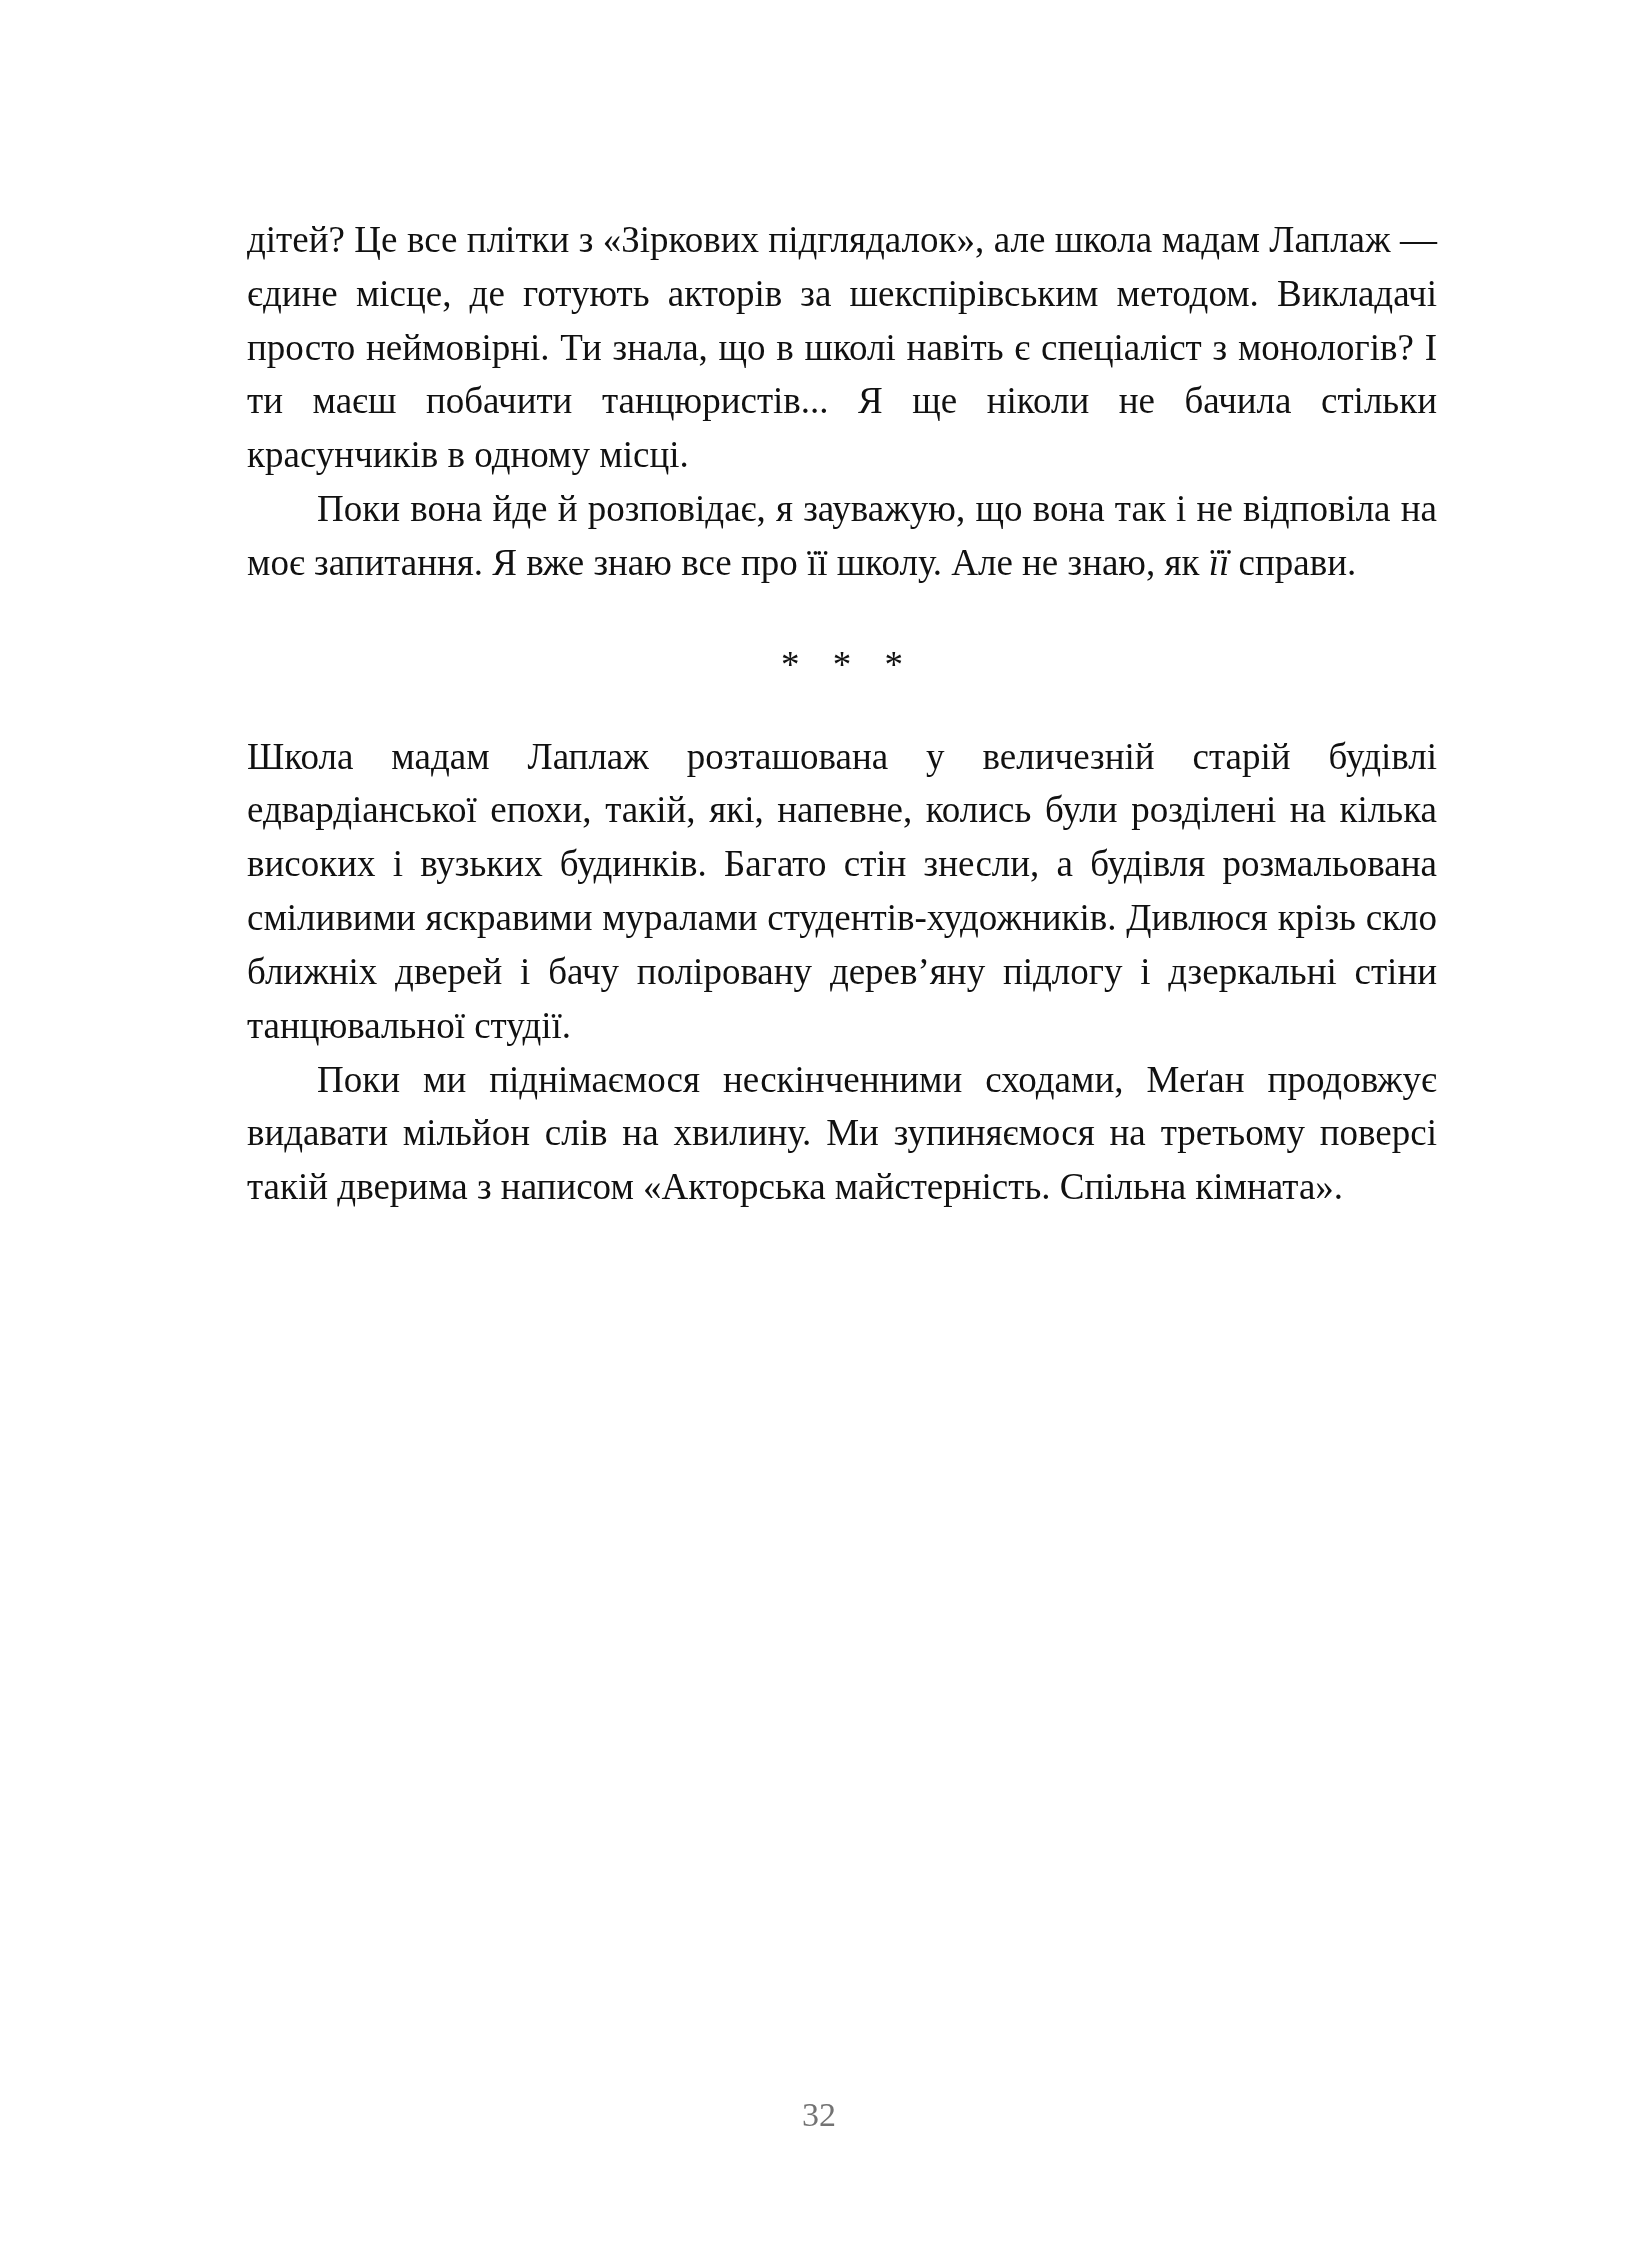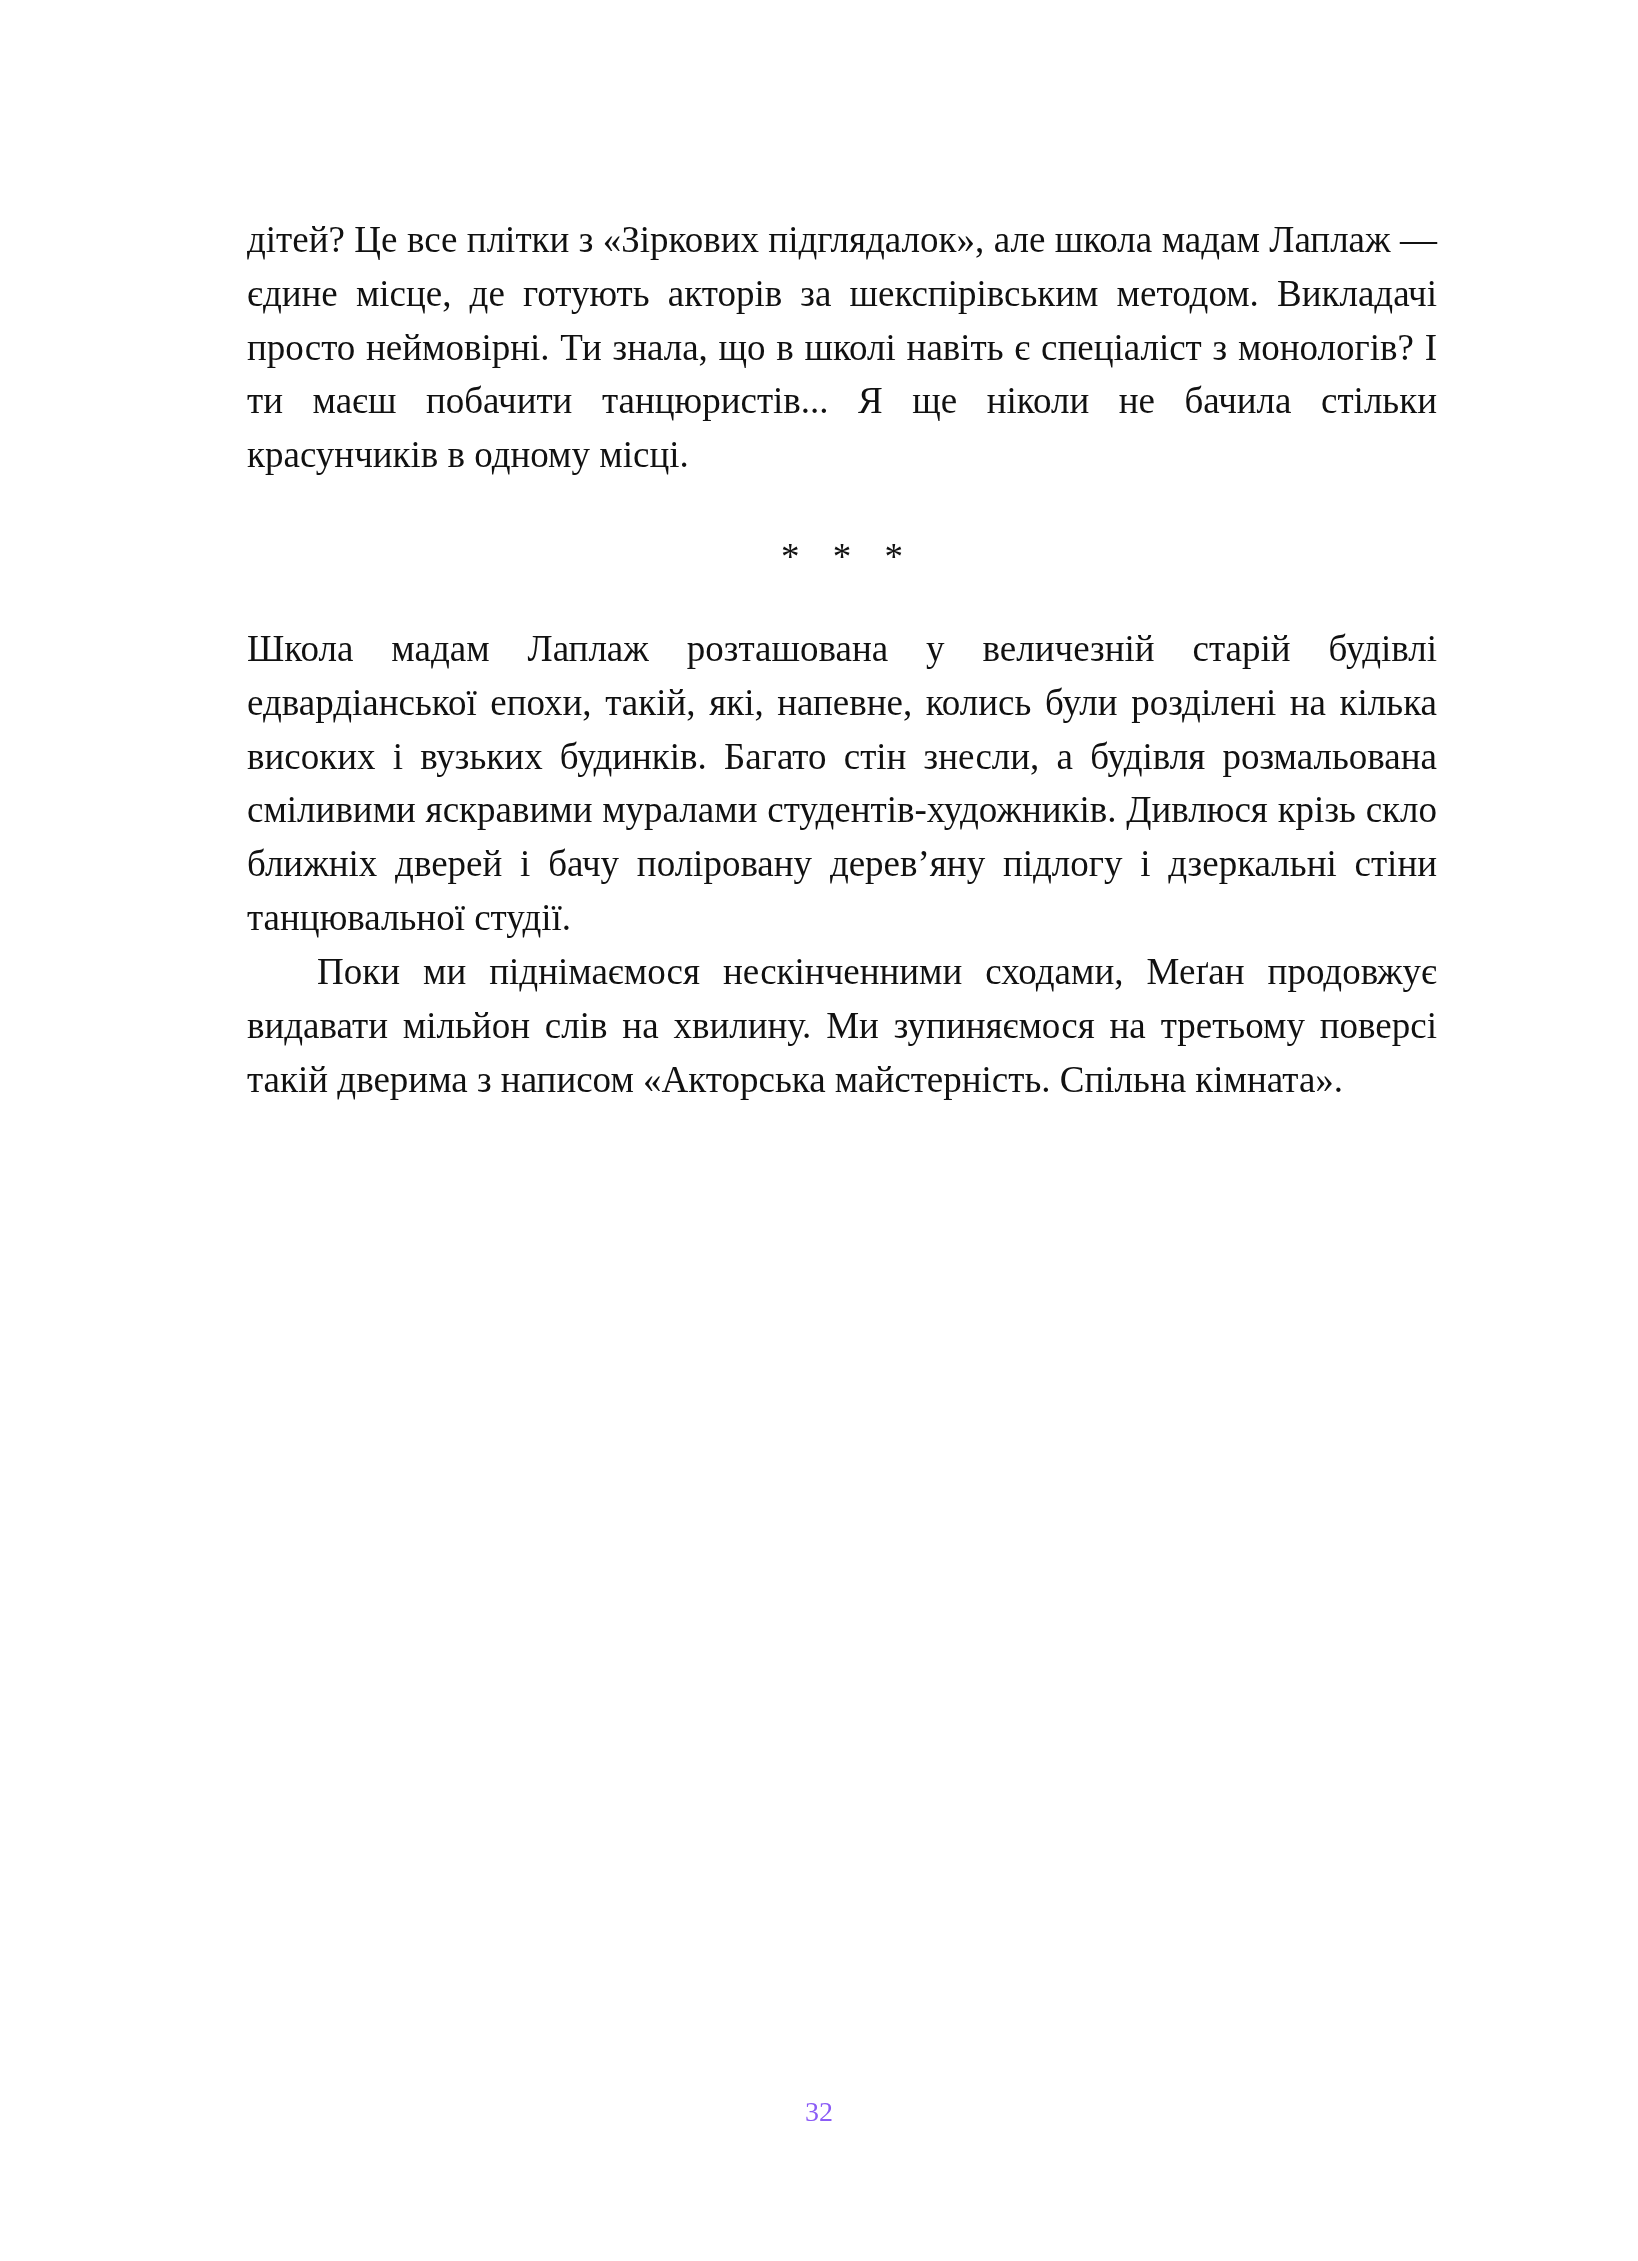--- a/index.html
+++ b/index.html
@@ -47,34 +47,35 @@
     margin: 48px 0 38px 0;
     padding-left: 12px;
   }
   .folio {
     position: absolute;
     left: 0;
     right: 0;
     top: 2086px;
     text-align: center;
     font-family: "Liberation Serif", "DejaVu Serif", serif;
-    font-size: 28px;
-    color: #8b5cf6;
+    font-size: 34px;
+    color: #737373;
   }
 </style>
 </head>
 <body>
 
 <div class="page">
 
   <div class="text-column">
 
     <p class="para">дітей? Це все плітки з «Зіркових підглядалок», але школа мадам Лаплаж — єдине місце, де готують акторів за шекспірівським методом. Викладачі просто неймовірні. Ти знала, що в школі навіть є спеціаліст з монологів? І ти маєш побачити танцюристів... Я ще ніколи не бачила стільки красунчиків в одному місці.</p>
 
 
+    <p class="para indent"><span>Поки вона йде й розповідає, я зауважую, що вона так і не відповіла на моє запитання. Я вже знаю все про її школу. Але не знаю, як </span><em>її</em><span> справи.</span></p>
 
     <div class="scene-break">* * *</div>
 
     <p class="para">Школа мадам Лаплаж розташована у величезній старій будівлі едвардіанської епохи, такій, які, напевне, колись були розділені на кілька високих і вузьких будинків. Багато стін знесли, а будівля розмальована сміливими яскравими муралами студентів-художників. Дивлюся крізь скло ближніх дверей і бачу поліровану дерев’яну підлогу і дзеркальні стіни танцювальної студії.</p>
 
     <p class="para indent">Поки ми піднімаємося нескінченними сходами, Меґан продовжує видавати мільйон слів на хвилину. Ми зупиняємося на третьому поверсі такій дверима з написом «Акторська майстерність. Спільна кімната».</p>
 
 
   </div>
 

